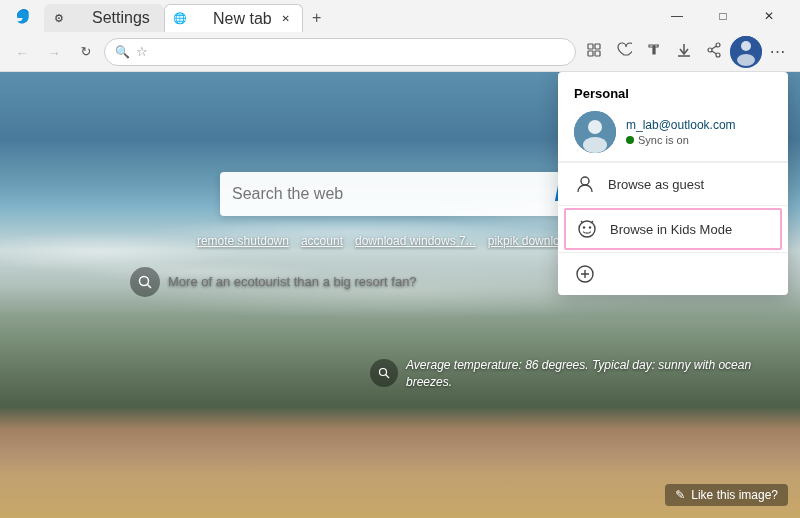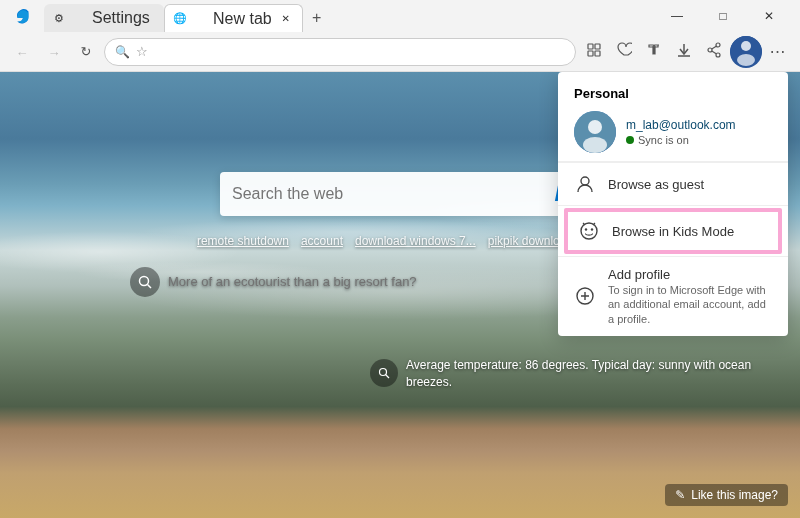--- a/index.html
+++ b/index.html
@@ -317,20 +317,21 @@
       color: white;
       font-size: 12px;
       flex-shrink: 0;
       margin-top: 2px;
     }
     .temp-text {
       color: white;
       font-size: 12px;
       text-shadow: 0 1px 3px rgba(0,0,0,0.6);
       line-height: 1.4;
+      font-style: italic;
     }
 
     
     #like-image {
       position: absolute;
       bottom: 12px;
       right: 12px;
       display: flex;
       align-items: center;
       gap: 6px;
@@ -417,21 +418,21 @@
       align-items: center;
       padding: 10px 16px;
       cursor: pointer;
       gap: 12px;
       border: none;
       background: none;
       width: 100%;
       text-align: left;
     }
     .panel-item.highlighted {
-      border: 4px solid #f9a8d4;
+      border: 2px solid #f9a8d4;
       margin: 2px 6px;
       width: calc(100% - 12px);
       border-radius: 2px;
       padding: 8px 10px;
     }
     .panel-item-icon {
       width: 22px; height: 22px;
       display: flex; align-items: center; justify-content: center;
       font-size: 16px;
       color: #444;
@@ -677,19 +678,15 @@
     <div class="panel-divider"></div>
 
     <div class="panel-item">
       <div class="panel-item-icon">
         <svg width="20" height="20" viewBox="0 0 20 20" fill="none">
           <circle cx="10" cy="10" r="8" stroke="#444" stroke-width="1.4"></circle>
           <line x1="10" y1="6" x2="10" y2="14" stroke="#444" stroke-width="1.4"></line>
           <line x1="6" y1="10" x2="14" y2="10" stroke="#444" stroke-width="1.4"></line>
         </svg>
       </div>
-      <div class="panel-item-content">
-        <div class="panel-item-label">Add profile</div>
-        <div class="panel-item-desc">To sign in to Microsoft Edge with an additional email account, add a profile.</div>
-      </div>
     </div>
   </div>
 </div>
 
 </body></html>

